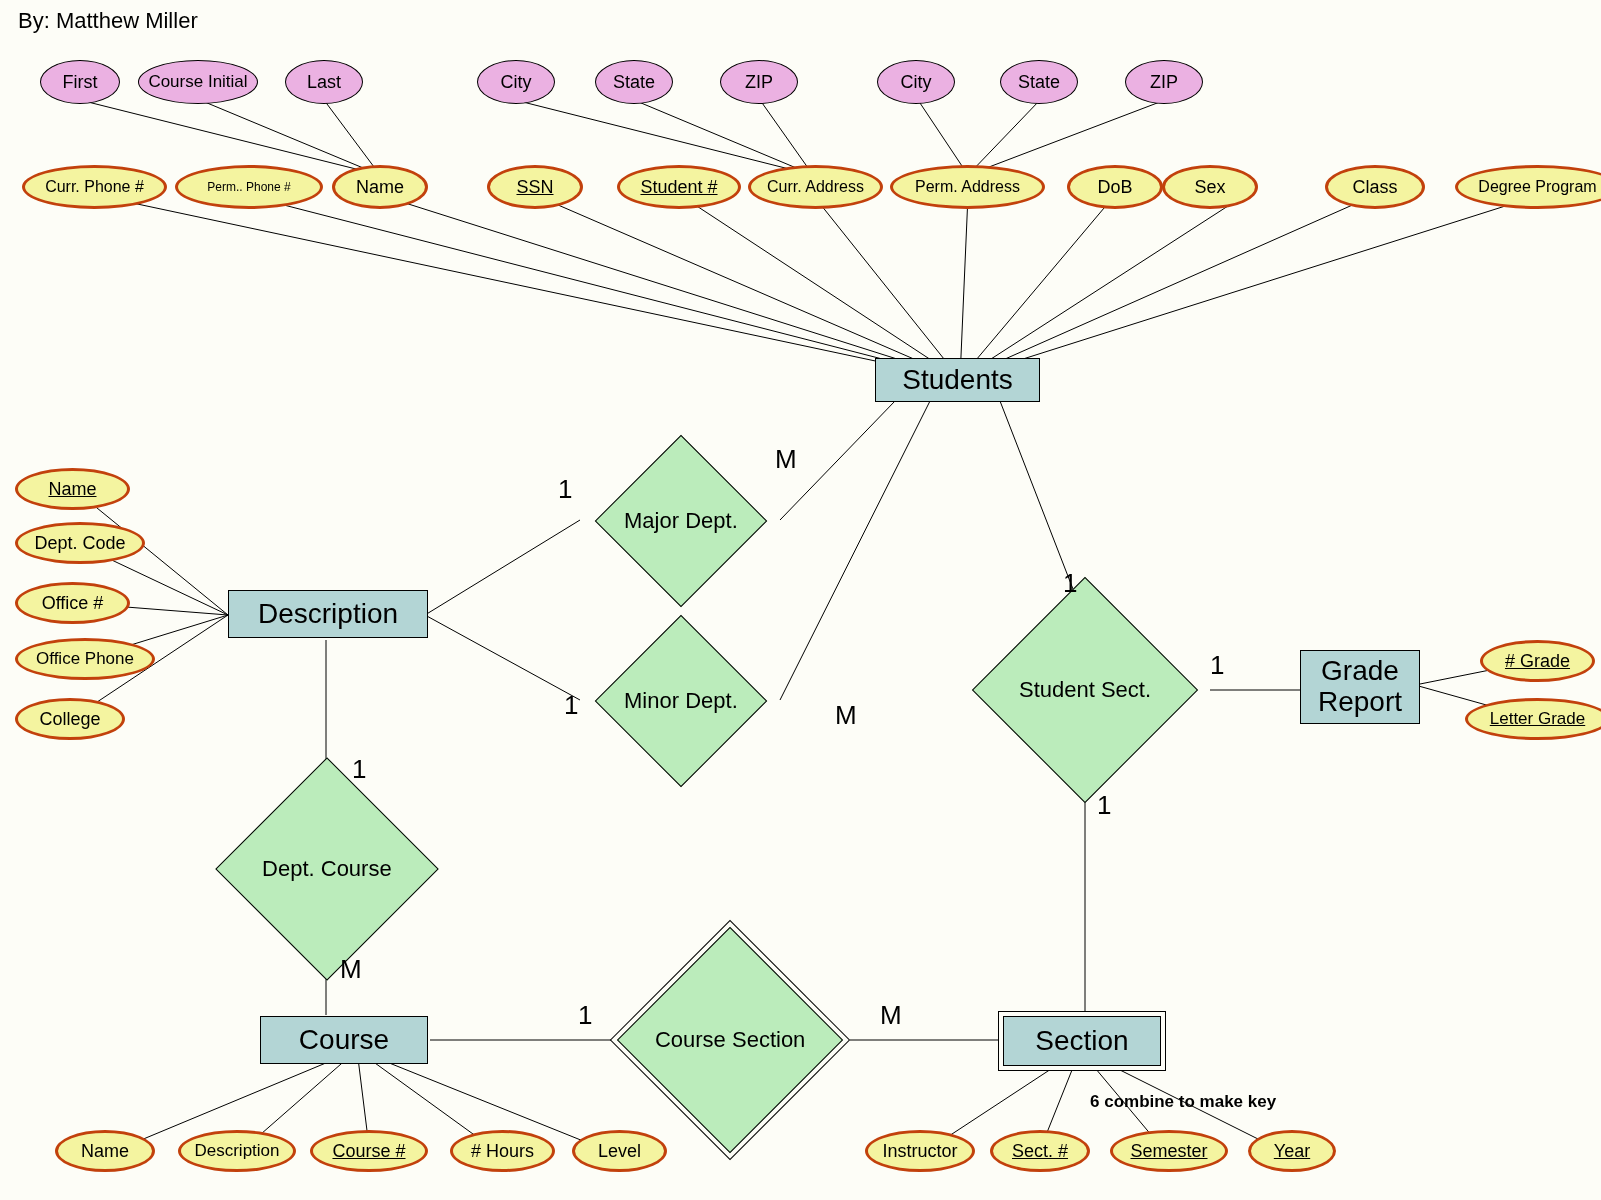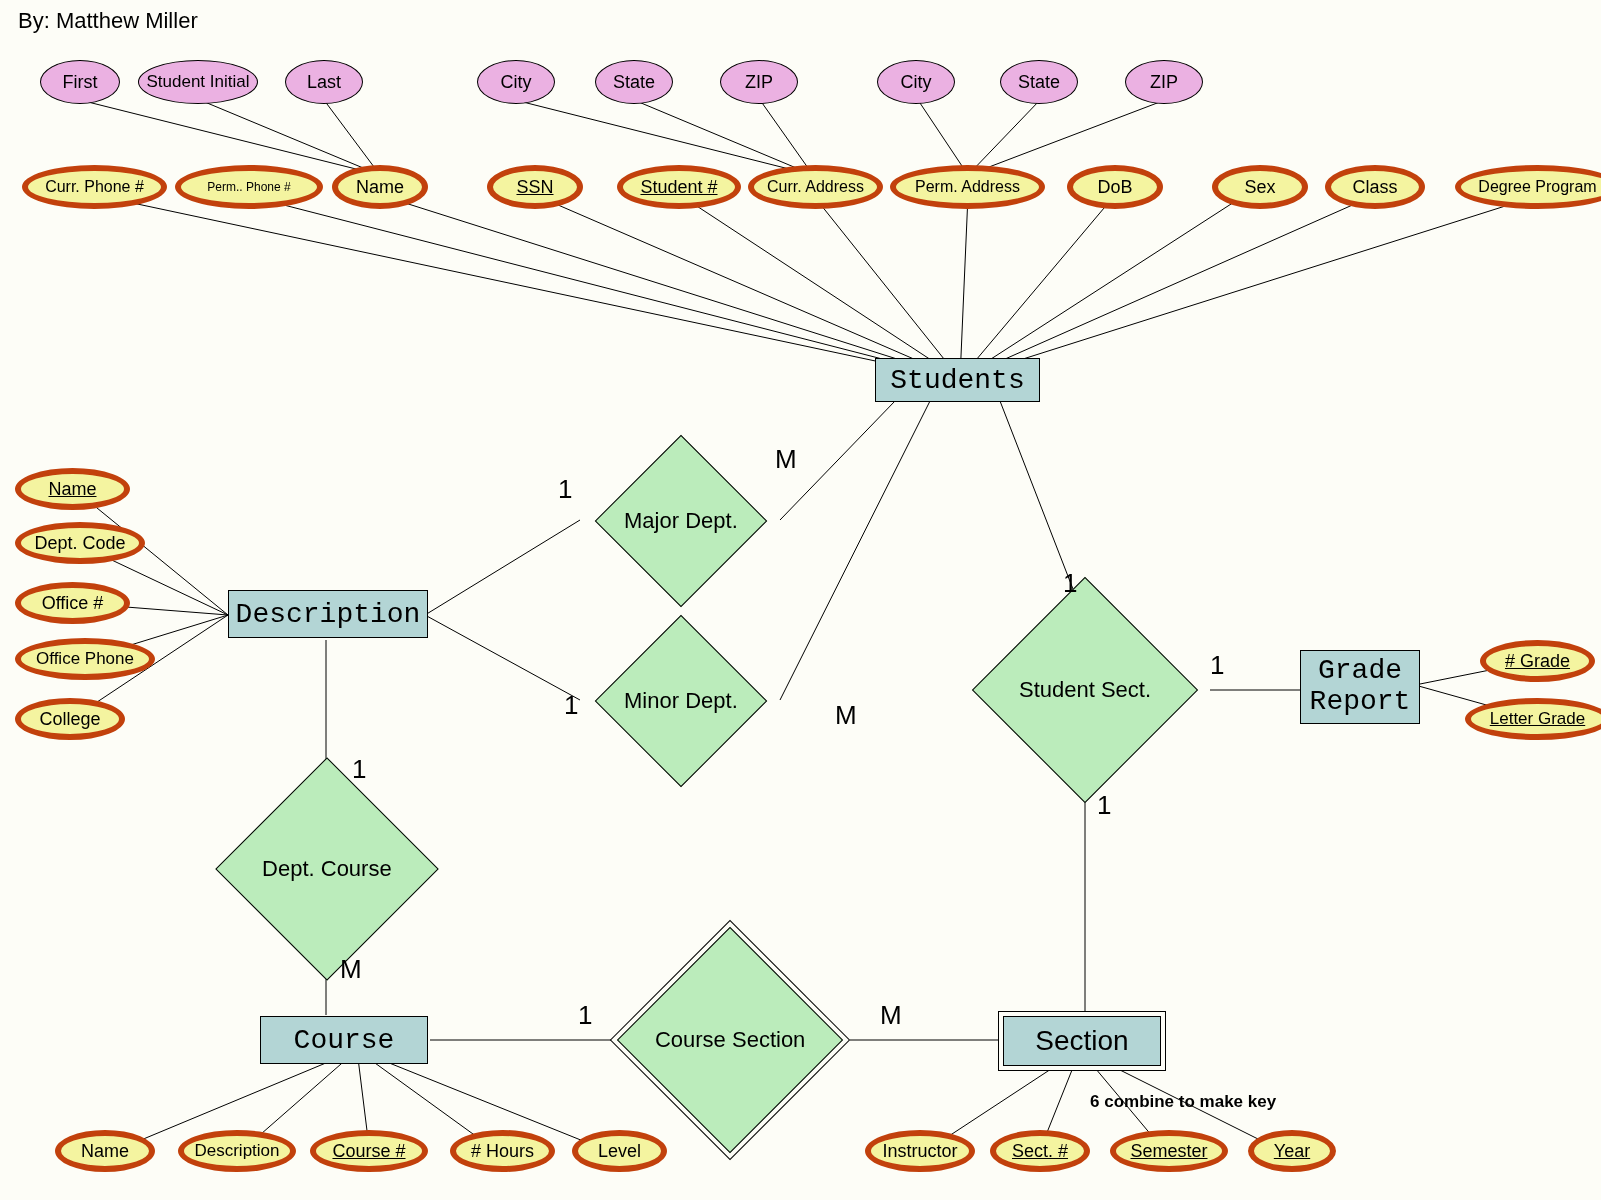--- a/index.html
+++ b/index.html
@@ -16,32 +16,31 @@
     display: flex;
     align-items: center;
     justify-content: center;
     font-size: 18px;
     text-align: center;
     box-sizing: border-box;
   }
   .ellipse-yellow {
     border-radius: 50%;
     background: #f4f4a0;
-    border: 6px solid #c2410c;
+    border: 3px solid #c2410c;
   }
   .ellipse-pink {
     border-radius: 50%;
     background: #ebb1e2;
     border: 1px solid #000;
   }
   .entity {
     background: #b3d5d5;
     border: 1px solid #000;
     font-size: 28px;
-    font-family: Liberation Mono, monospace;
   }
   .weak-entity {
     background: #b3d5d5;
     border: 1px solid #000;
     box-shadow: 0 0 0 4px #fdfdf7, 0 0 0 5px #000;
     font-size: 28px;
   }
   .diamond {
     background: #bbecbb;
     border: 1px solid #000;
@@ -142,40 +141,40 @@
 
     <line x1="1085" y1="1015" x2="1085" y2="760"></line>
 
     <line x1="1210" y1="690" x2="1300" y2="690"></line>
   </g>
 </svg>
 
 <div class="author">By: Matthew Miller</div>
 
 <div class="node ellipse-pink" style="left:40px;top:60px;width:80px;height:44px">First</div>
-<div class="node ellipse-pink" style="left:138px;top:60px;width:120px;height:44px;font-size:17px">Student Initial</div>
+<div class="node ellipse-pink" style="left:138px;top:60px;width:120px;height:44px;font-size:17px">Course Initial</div>
 <div class="node ellipse-pink" style="left:285px;top:60px;width:78px;height:44px">Last</div>
 
 <div class="node ellipse-pink" style="left:477px;top:60px;width:78px;height:44px">City</div>
 <div class="node ellipse-pink" style="left:595px;top:60px;width:78px;height:44px">State</div>
 <div class="node ellipse-pink" style="left:720px;top:60px;width:78px;height:44px">ZIP</div>
 
 <div class="node ellipse-pink" style="left:877px;top:60px;width:78px;height:44px">City</div>
 <div class="node ellipse-pink" style="left:1000px;top:60px;width:78px;height:44px">State</div>
 <div class="node ellipse-pink" style="left:1125px;top:60px;width:78px;height:44px">ZIP</div>
 
 <div class="node ellipse-yellow" style="left:22px;top:165px;width:145px;height:44px;font-size:16px">Curr. Phone #</div>
 <div class="node ellipse-yellow" style="left:175px;top:165px;width:148px;height:44px;font-size:12px">Perm.. Phone #</div>
 <div class="node ellipse-yellow" style="left:332px;top:165px;width:96px;height:44px">Name</div>
 <div class="node ellipse-yellow underline" style="left:487px;top:165px;width:96px;height:44px">SSN</div>
 <div class="node ellipse-yellow underline" style="left:617px;top:165px;width:124px;height:44px">Student #</div>
 <div class="node ellipse-yellow" style="left:748px;top:165px;width:135px;height:44px;font-size:16px">Curr. Address</div>
 <div class="node ellipse-yellow" style="left:890px;top:165px;width:155px;height:44px;font-size:16px">Perm. Address</div>
 <div class="node ellipse-yellow" style="left:1067px;top:165px;width:96px;height:44px">DoB</div>
-<div class="node ellipse-yellow" style="left:1212px;top:165px;width:96px;height:44px">Sex</div>
+<div class="node ellipse-yellow" style="left:1162px;top:165px;width:96px;height:44px">Sex</div>
 <div class="node ellipse-yellow" style="left:1325px;top:165px;width:100px;height:44px">Class</div>
 <div class="node ellipse-yellow" style="left:1455px;top:165px;width:165px;height:44px;font-size:16px">Degree Program</div>
 
 <div class="node entity" style="left:875px;top:358px;width:165px;height:44px">Students</div>
 
 <div class="node entity" style="left:228px;top:590px;width:200px;height:48px">Description</div>
 
 <div class="node ellipse-yellow underline" style="left:15px;top:468px;width:115px;height:42px">Name</div>
 <div class="node ellipse-yellow" style="left:15px;top:522px;width:130px;height:42px">Dept. Code</div>
 <div class="node ellipse-yellow" style="left:15px;top:582px;width:115px;height:42px">Office #</div>

